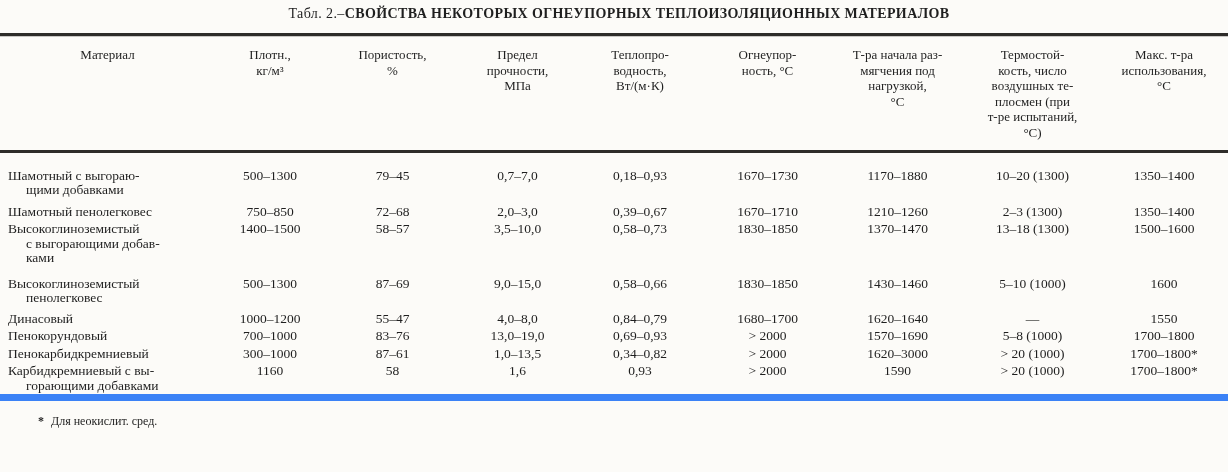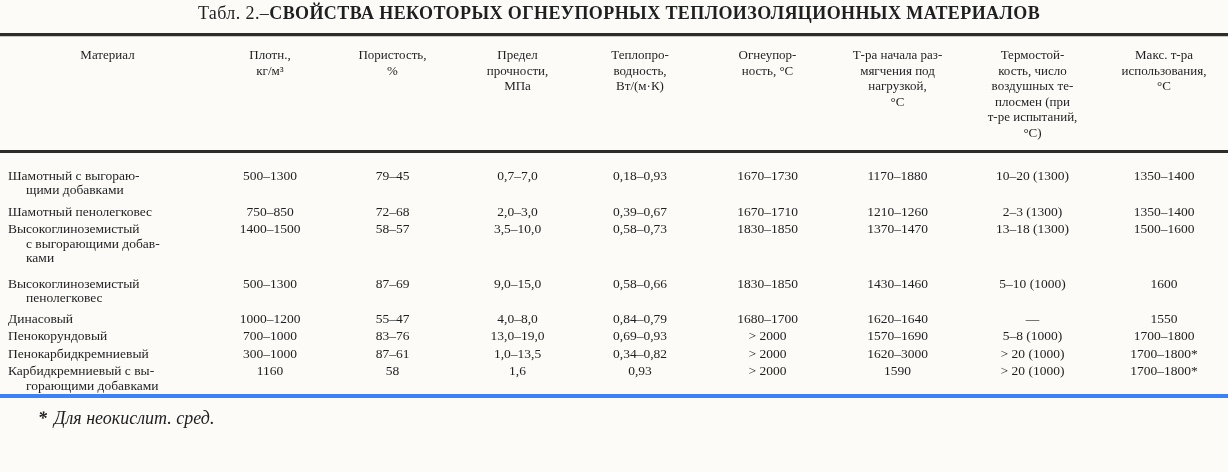--- a/index.html
+++ b/index.html
@@ -9,39 +9,39 @@
     box-sizing: border-box;
     background: #fcfbf8;
     color: #1f1f1f;
     font-family: "Liberation Serif", "DejaVu Serif", serif;
     overflow: hidden;
     padding-top: 5px;
     position: relative;
   }
   .title {
     text-align: center;
-    font-size: 18px;
+    font-size: 14px;
     line-height: 17px;
     letter-spacing: 0.4px;
     white-space: nowrap;
     margin-left: 10px;
   }
   .title .prefix { font-weight: normal; }
   .title .main { font-weight: bold; }
   .rule {
     height: 3px;
     background: #2e2c29;
     margin-top: 11px;
     box-shadow: 0 1px 0 rgba(46,44,41,0.25);
   }
   table.props {
     width: 1228px;
     table-layout: fixed;
     border-collapse: collapse;
-    border-bottom: 4px solid #3b82f6;
+    border-bottom: 7px solid #3b82f6;
   }
   col.c1 { width: 215px; }
   col.c2 { width: 110px; }
   col.c3 { width: 135px; }
   col.c4 { width: 115px; }
   col.c5 { width: 130px; }
   col.c6 { width: 125px; }
   col.c7 { width: 135px; }
   col.c8 { width: 135px; }
   col.c9 { width: 128px; }
@@ -71,23 +71,22 @@
     text-indent: -18px;
   }
   
   tbody tr:nth-child(1) td { padding-top: 16px; }
   tbody tr:nth-child(2) td { padding-top: 6px; margin-left: 44px; }
   tbody tr:nth-child(4) td { padding-top: 10px; }
   tbody tr:nth-child(5) td { padding-top: 5px; }
   .footnote {
     margin-top: 12px;
     padding-left: 38px;
-    font-size: 18px;
+    font-size: 12px;
     line-height: 16px;
-    font-style: italic;
   }
   .footnote .marker { font-weight: bold; padding-right: 7px; }
 </style>
 </head>
 <body>
 
 <div class="page">
 
   <div class="title">
     <span class="prefix">Табл. 2.–</span><span class="main">СВОЙСТВА НЕКОТОРЫХ ОГНЕУПОРНЫХ ТЕПЛОИЗОЛЯЦИОННЫХ МАТЕРИАЛОВ</span>

